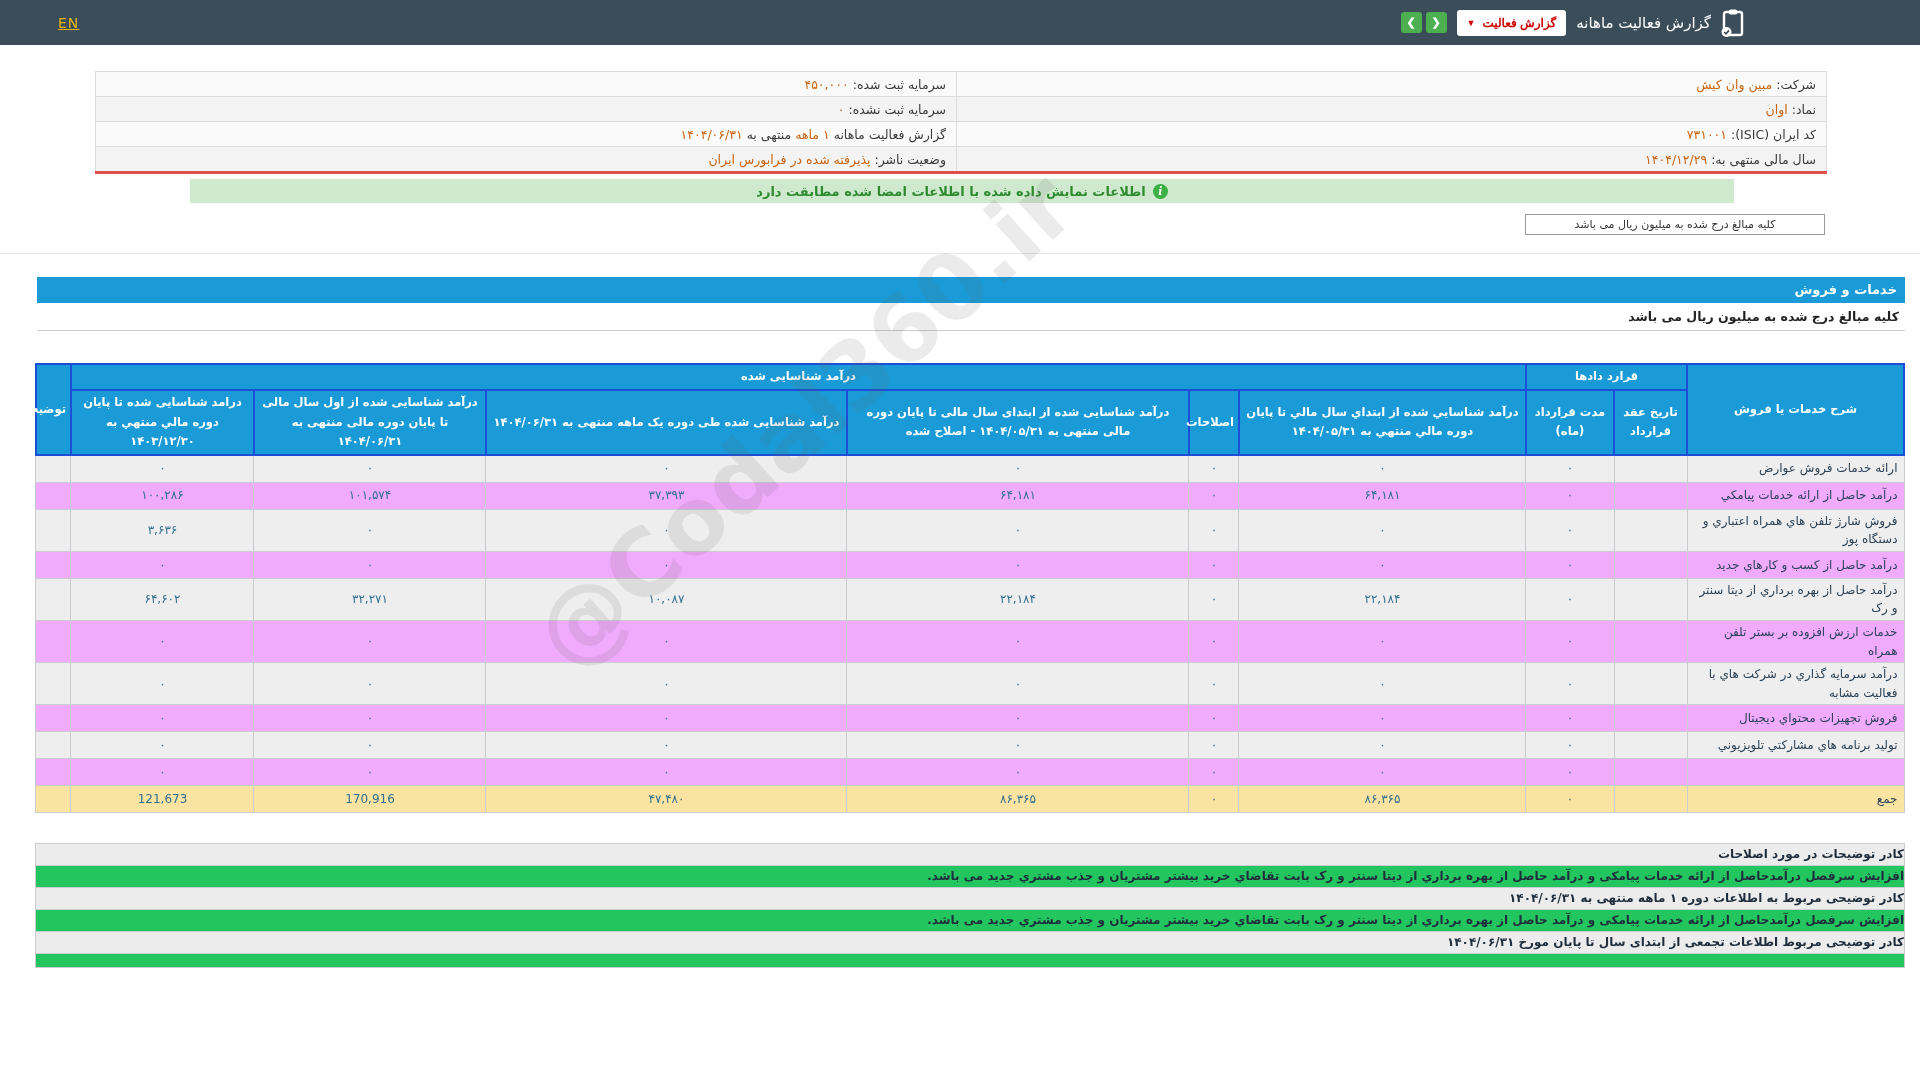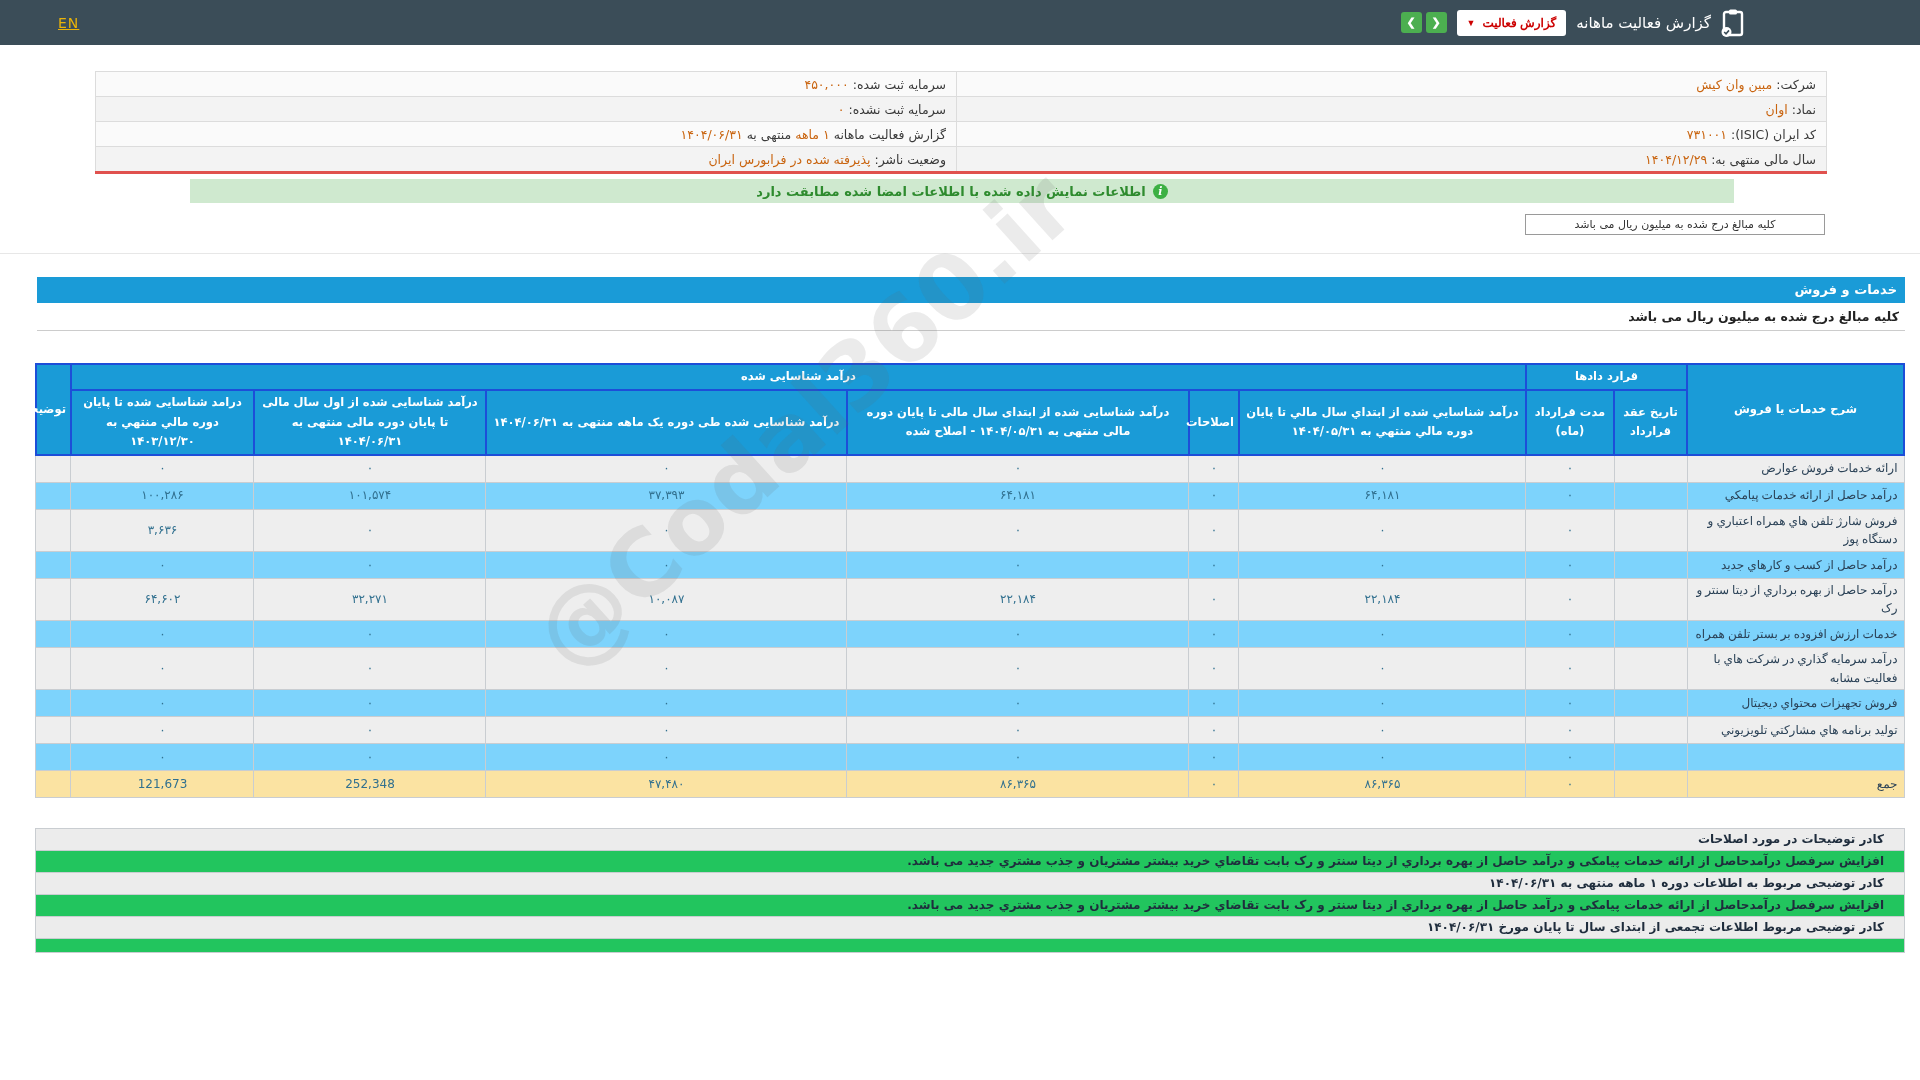--- a/index.html
+++ b/index.html
@@ -77,29 +77,29 @@
     background:#1a9bd7;color:#ffffff;font-size:11.5px;font-weight:bold;
     border:2px solid #1d4ed8;padding:2px 4px;line-height:1.7;text-align:center;
   }
   .main-table thead tr.group-row th{height:20px;}
   .main-table thead tr.sub-row th{height:44px;vertical-align:middle;}
   .main-table td{
     border:1px solid #c9cdd1;padding:2px 6px;font-size:12px;height:22px;
     vertical-align:middle;line-height:1.55;
   }
   .row-gray td{background:#eeeeee;}
-  .row-blue td{background:#7dd3fc;}
+  .row-blue td{background:#f0abfc;}
   .sum-row td{background:#fbe3a2;}
-  .c-label{color:#2b4257;font-family:Liberation Serif, serif;}
+  .c-label{color:#2b4257;}
   .c-num{text-align:center;color:#31708f;}
   .sum-row .c-label{color:#2b4257;font-size:12px;}
   
   .footnotes{width:1868px;margin:30px 15px 0 auto;border:1px solid #c9cdd1;border-bottom:none;}
   .f-row{
-    padding:2px 20px;font-size:12px;font-weight:bold;color:#1f2d3d;
+    padding:2px 0;font-size:12px;font-weight:bold;color:#1f2d3d;
     border-bottom:1px solid #c9cdd1;min-height:17px;line-height:17px;
   }
   .f-label{background:#ececec;}
   .f-content{background:#22c55e;}
   .f-thin{min-height:9px;height:9px;}
   
   .watermark{
     position:absolute;left:470px;top:390px;width:620px;text-align:center;
     transform:rotate(-42deg);font-size:92px;font-weight:bold;
     color:rgba(100,100,100,0.13);direction:ltr;pointer-events:none;z-index:5;
@@ -321,21 +321,21 @@
         <td class="c-notes"></td>
       </tr>
       <tr class="sum-row">
         <td class="c-label">جمع</td>
         <td class="c-num"></td>
         <td class="c-num">۰</td>
         <td class="c-num">۸۶,۳۶۵</td>
         <td class="c-num">۰</td>
         <td class="c-num">۸۶,۳۶۵</td>
         <td class="c-num">۴۷,۴۸۰</td>
-        <td class="c-num">252,348</td>
+        <td class="c-num">170,916</td>
         <td class="c-num">121,673</td>
         <td class="c-notes"></td>
       </tr>
     </tbody>
 </table>
 
 <div class="footnotes" id="footnotes">
     <div class="f-row f-label">کادر توضیحات در مورد اصلاحات</div>
     <div class="f-row f-content">افزایش سرفصل درآمدحاصل از ارائه خدمات پیامکی و درآمد حاصل از بهره برداري از دیتا سنتر و رک بابت تقاضاي خرید بیشتر مشتریان و جذب مشتري جدید می باشد.</div>
     <div class="f-row f-label">کادر توضیحی مربوط به اطلاعات دوره ۱ ماهه منتهی به ۱۴۰۴/۰۶/۳۱</div>

